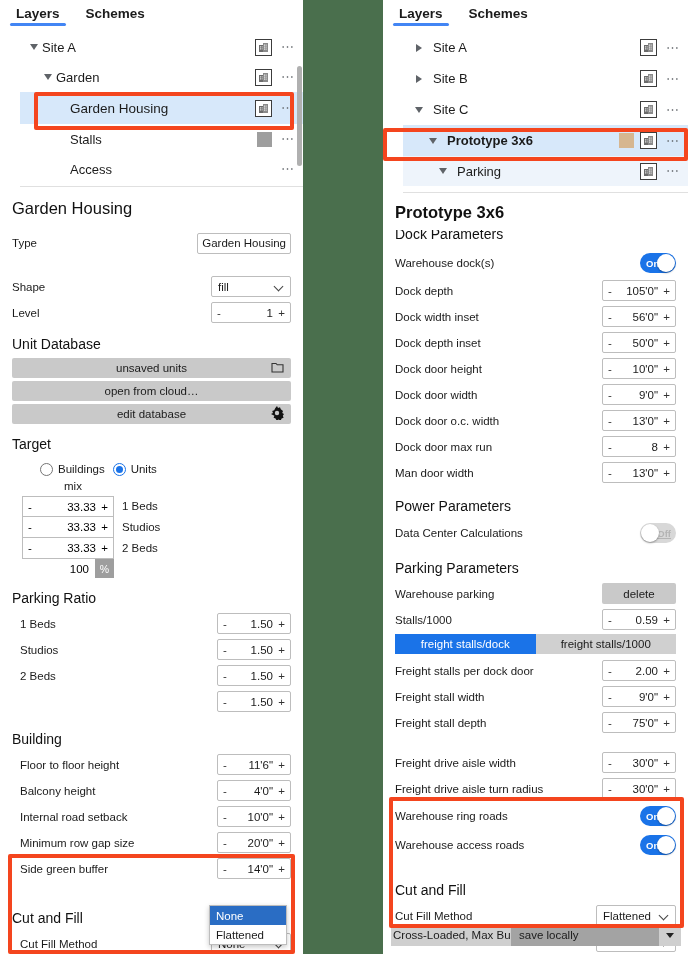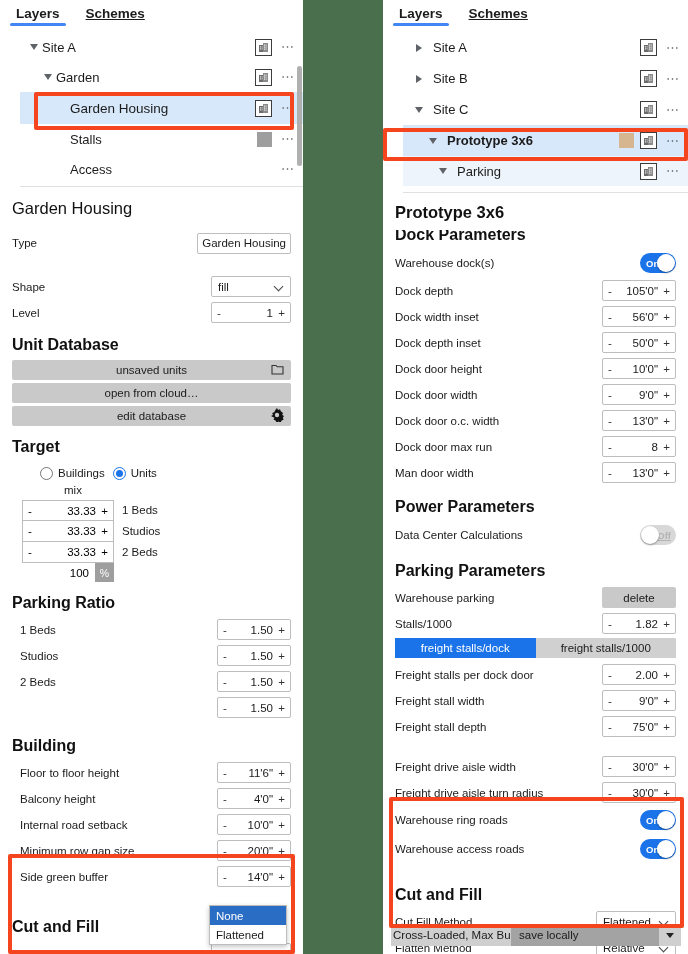--- a/index.html
+++ b/index.html
@@ -20,21 +20,21 @@
   #panel-left  { left: 0px;   width: 303px; }
   #panel-right { left: 383px; width: 305px; }
 
   
   .tabbar { display: flex; align-items: flex-start; height: 32px; padding-left: 14px; gap: 22px; background:#fff; }
   .tab { font-size: 13.5px; color: #1b1b1b; font-weight: 700; padding: 6px 2px 0 2px; position: relative; cursor: default; }
   .tab.active:after {
     content: ""; position: absolute; left: -4px; right: -4px; bottom: -5px;
     height: 3px; background: #4285f4; border-radius: 2px;
   }
-  .tab.inactive { font-weight: 700; text-decoration: underline; }
+  .tab.inactive { font-weight: 700; }
 
   
   .tree { position: relative; background: #fff; }
   .treerow {
     display: flex; align-items: center; height: 30px;
     padding-right: 6px; font-size: 13px; color: #1b1b1b; position: relative;
   }
   .treerow.sel { background: #d7e8fa; }
   .tw { width: 16px; flex: 0 0 16px; display:flex; align-items:center; justify-content:center; }
   .tri { width: 0; height: 0; }
@@ -52,21 +52,21 @@
   .graybox { width: 15px; height: 15px; background: #9e9e9e; margin-right: 7px; flex:0 0 15px; }
 
   .treescroll {
     position: absolute; right: 1px; width: 5px; background: #b0b0b0; border-radius: 3px;
   }
   .treediv { border-bottom: 1px solid #e0e0e0; margin-left: 20px; }
 
   
   .body { padding: 0 12px; }
   .title { font-size: 16.5px; font-weight: 400; color: #111; padding: 12px 0 10px 0; }
-  .h2 { font-size: 16px; font-weight: 700; color: #111; margin: 12px 0 6px 0; }
+  .h2 { font-size: 14px; font-weight: 400; color: #111; margin: 12px 0 6px 0; }
   .h2.clipped { overflow: hidden; height: 14px; line-height: 9px; margin-top: 2px; }
 
   .row { display: flex; align-items: center; height: 23px; margin-bottom: 3px; }
   .row .lab { font-size: 11.5px; color: #1b1b1b; flex: 1 1 auto; white-space: nowrap; }
   .ctl { flex: 0 0 74px; }
   .ctl.wide { flex: 0 0 80px; }
 
   .stepper {
     display: flex; align-items: center; height: 21px;
     border: 1px solid #bdbdbd; border-radius: 2px; background: #fff;
@@ -704,21 +704,21 @@
           <span class="gbtn" style="margin:0;height:21px">
             <span>delete</span>
           </span>
         </span>
       </div>
       <div class="row">
         <span class="lab">Stalls/1000</span>
         <span class="ctl">
             <span class="stepper">
           <span class="mn">-</span>
-          <span class="vl">1.82</span>
+          <span class="vl">0.59</span>
           <span class="pl">+</span>
             </span>
           </span>
       </div>
 
       <div class="seg">
         <div class="a">freight stalls/dock</div>
         <div class="b">freight stalls/1000</div>
       </div>
 

